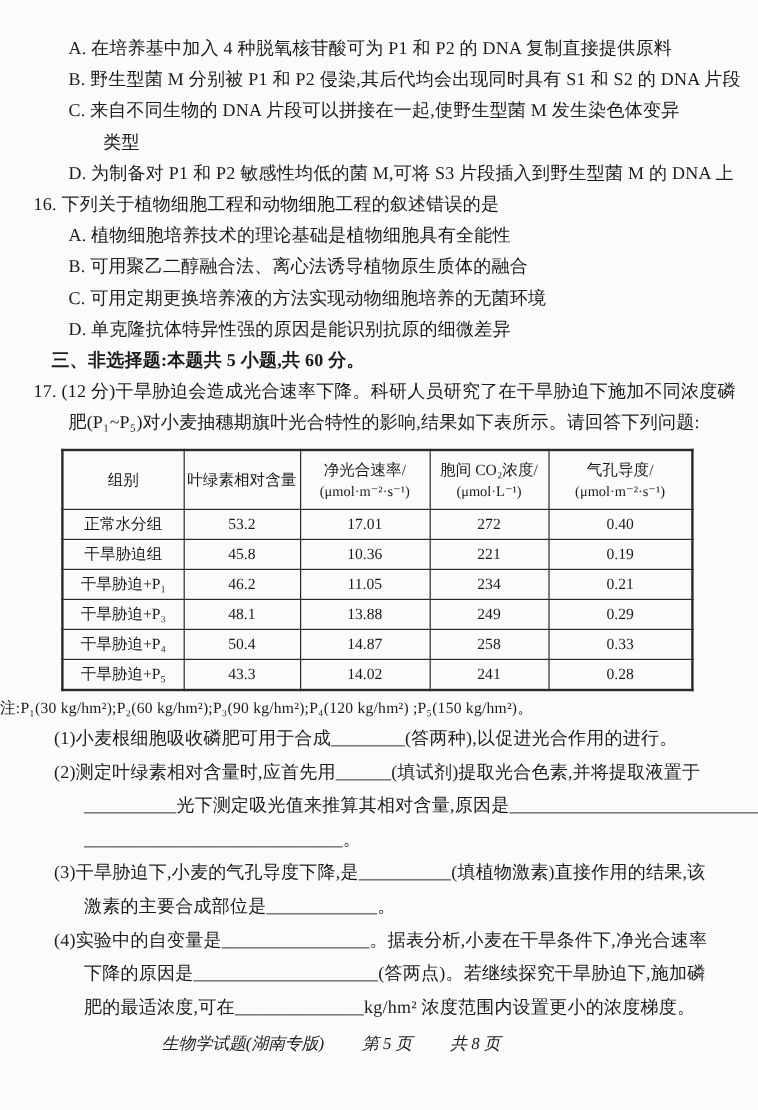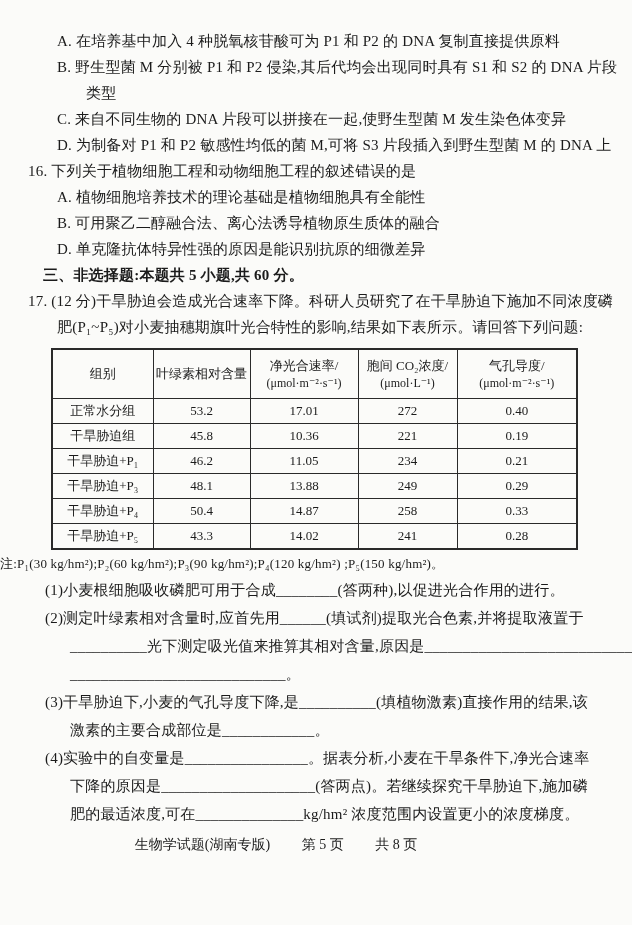--- a/index.html
+++ b/index.html
@@ -49,36 +49,37 @@
   .th-name { font-size: 13px; line-height: 18px; }
   .th-unit { font-size: 12px; line-height: 16px; }
 
   .footer {
     margin-top: 4px;
     text-align: center;
     font-size: 14px;
     line-height: 26px;
     white-space: nowrap;
   }
-  .footer span { margin: 0 14px; }
+  .footer span { margin: 0 14px; font-style: italic; }
 </style>
 </head>
 <body>
 
 <div class="page">
 
   <div class="line x-opt">A. 在培养基中加入 4 种脱氧核苷酸可为 P1 和 P2 的 DNA 复制直接提供原料</div>
   <div class="line x-opt">B. 野生型菌 M 分别被 P1 和 P2 侵染,其后代均会出现同时具有 S1 和 S2 的 DNA 片段</div>
+  <div class="line x-opt">C. 来自不同生物的 DNA 片段可以拼接在一起,使野生型菌 M 发生染色体变异</div>
   <div class="line x-wrap2">类型</div>
-  <div class="line x-opt">C. 来自不同生物的 DNA 片段可以拼接在一起,使野生型菌 M 发生染色体变异</div>
   <div class="line x-opt">D. 为制备对 P1 和 P2 敏感性均低的菌 M,可将 S3 片段插入到野生型菌 M 的 DNA 上</div>
 
   <div class="line x-qnum">16. 下列关于植物细胞工程和动物细胞工程的叙述错误的是</div>
   <div class="line x-opt">A. 植物细胞培养技术的理论基础是植物细胞具有全能性</div>
   <div class="line x-opt">B. 可用聚乙二醇融合法、离心法诱导植物原生质体的融合</div>
+  <div class="line x-opt">C. 可用定期更换培养液的方法实现动物细胞培养的无菌环境</div>
   <div class="line x-opt">D. 单克隆抗体特异性强的原因是能识别抗原的细微差异</div>
 
   <div class="line x-sec">三、非选择题:本题共 5 小题,共 60 分。</div>
 
   <div class="line x-qnum">17. (12 分)干旱胁迫会造成光合速率下降。科研人员研究了在干旱胁迫下施加不同浓度磷</div>
   <div class="line x-opt">肥(P₁~P₅)对小麦抽穗期旗叶光合特性的影响,结果如下表所示。请回答下列问题:</div>
 
   <table class="results">
     <colgroup>
       <col style="width:101px">

